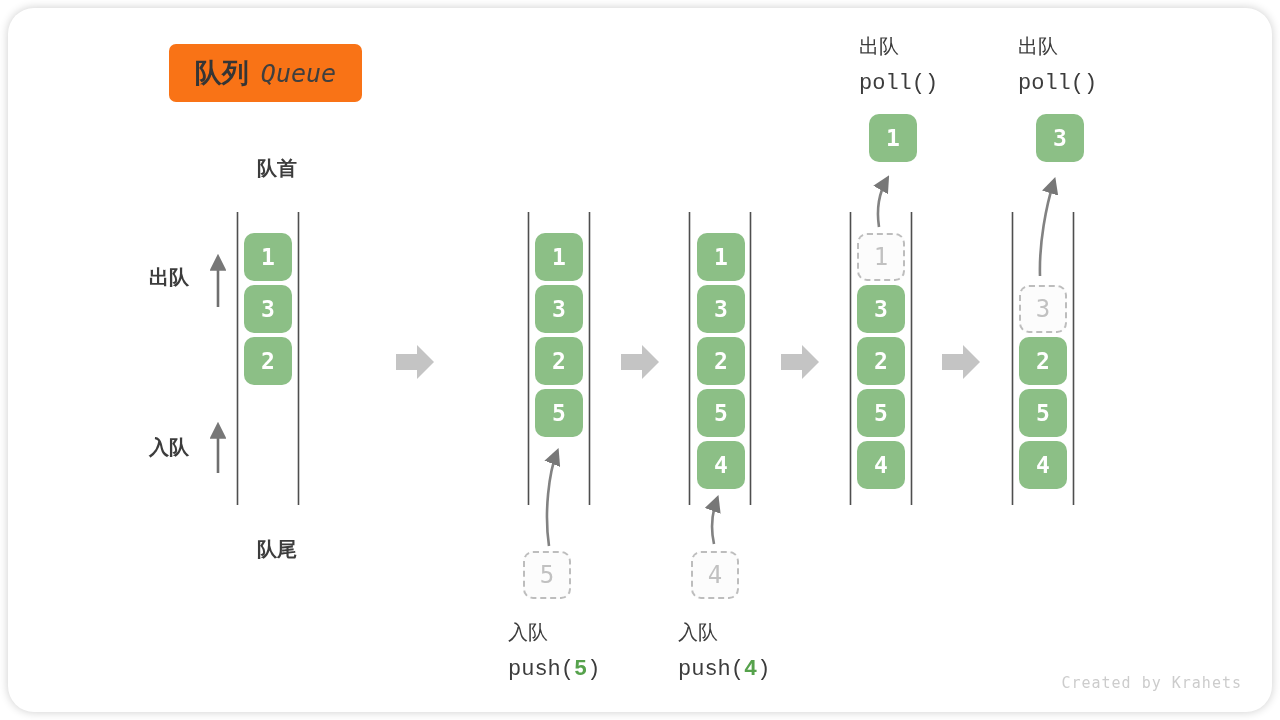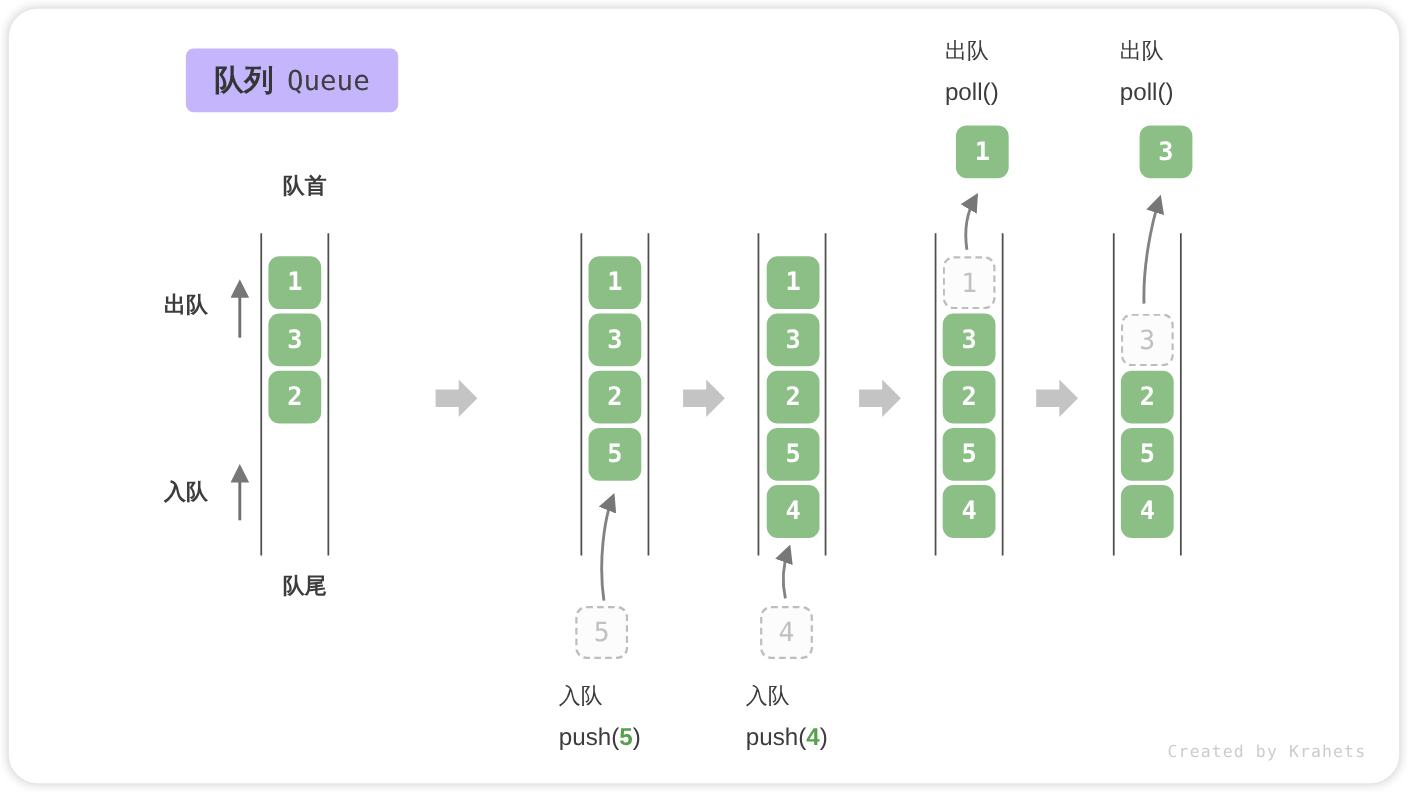--- a/index.html
+++ b/index.html
@@ -7,45 +7,45 @@
   .stage { position:relative; width:1280px; height:720px; font-family:"DejaVu Sans","Liberation Sans",sans-serif; }
   .card {
     position:absolute; left:8px; top:8px; width:1264px; height:704px;
     background:#ffffff; border-radius:26px;
     box-shadow:0 0 10px rgba(0,0,0,0.20);
   }
   .overlay { position:absolute; left:0; top:0; width:1280px; height:720px; pointer-events:none; }
 
   .title-badge {
     position:absolute; left:169px; top:44px; width:193px; height:58px;
-    background:#c4b5fd; border-radius:7px;
+    background:#f97316; border-radius:7px;
     display:flex; align-items:center; justify-content:center; gap:12px;
   }
   .title-zh { font-size:27px; font-weight:bold; color:#353535; }
-  .title-en { font-family:"DejaVu Sans Mono","Liberation Mono",monospace; font-size:25px; font-weight:500; color:#3f3f3f; }
+  .title-en { font-family:"DejaVu Sans Mono","Liberation Mono",monospace; font-size:25px; font-weight:500; color:#3f3f3f;font-style:italic; }
 
   .zh-label { position:absolute; font-size:20px; font-weight:bold; color:#3c3c3c; }
   .centered { text-align:right; }
 
   .qbox {
     position:absolute; width:48px; height:48px; border-radius:10px;
     display:flex; align-items:center; justify-content:center;
     font-family:"DejaVu Sans Mono","Liberation Mono",monospace;
     font-size:23px; font-weight:bold;
   }
   .qbox.solid { background:#8CBF86; color:#ffffff; }
   .qbox.ghost {
     background:#fcfcfc; border:2px dashed #bdbdbd;
     color:#c1c1c1; font-weight:normal; font-size:24px;
   }
 
   .op { position:absolute; }
   .op .op-zh { font-size:20px; font-weight:500; color:#3c3c3c; margin-bottom:11px; }
   .op .op-code {
-    font-family:Liberation Sans, sans-serif;
+    font-family:Liberation Mono, monospace;
     font-size:22px; font-weight:500; color:#3c3c3c;
   }
   .op .arg { color:#56A24C; font-weight:bold; }
 
   .watermark {
     position:absolute; right:38px; top:674px;
     font-family:"DejaVu Sans Mono","Liberation Mono",monospace;
     font-size:15px; color:#cccccc; letter-spacing:1px;
   }
 </style>
@@ -87,21 +87,21 @@
     <path d="M879,227 C876,207 880,191 887,179" fill="none" stroke="#828282" stroke-width="2.6" marker-end="url(#ah)"></path>
     <path d="M1040,276 C1039,243 1046,206 1054,181" fill="none" stroke="#828282" stroke-width="2.6" marker-end="url(#ah)"></path>
   </svg>
 
   <div class="title-badge">
     <span class="title-zh">队列</span>
     <span class="title-en">Queue</span>
   </div>
 
   <div class="zh-label centered" style="left:231px; top:155px; width:66px;">队首</div>
-  <div class="zh-label centered" style="left:231px; top:519px; width:66px;">队尾</div>
+  <div class="zh-label centered" style="left:231px; top:536px; width:66px;">队尾</div>
   <div class="zh-label" style="left:149px; top:264px;">出队</div>
   <div class="zh-label" style="left:149px; top:434px;">入队</div>
 
   <div class="qbox solid" style="left: 244px; top: 233px; background: rgb(140, 191, 134);">1</div>
   <div class="qbox solid" style="left: 244px; top: 285px; background: rgb(140, 191, 134);">3</div>
   <div class="qbox solid" style="left: 244px; top: 337px; background: rgb(140, 191, 134);">2</div>
 
   <div class="qbox solid" style="left: 535px; top: 233px; background: rgb(140, 191, 134);">1</div>
   <div class="qbox solid" style="left: 535px; top: 285px; background: rgb(140, 191, 134);">3</div>
   <div class="qbox solid" style="left: 535px; top: 337px; background: rgb(140, 191, 134);">2</div>

